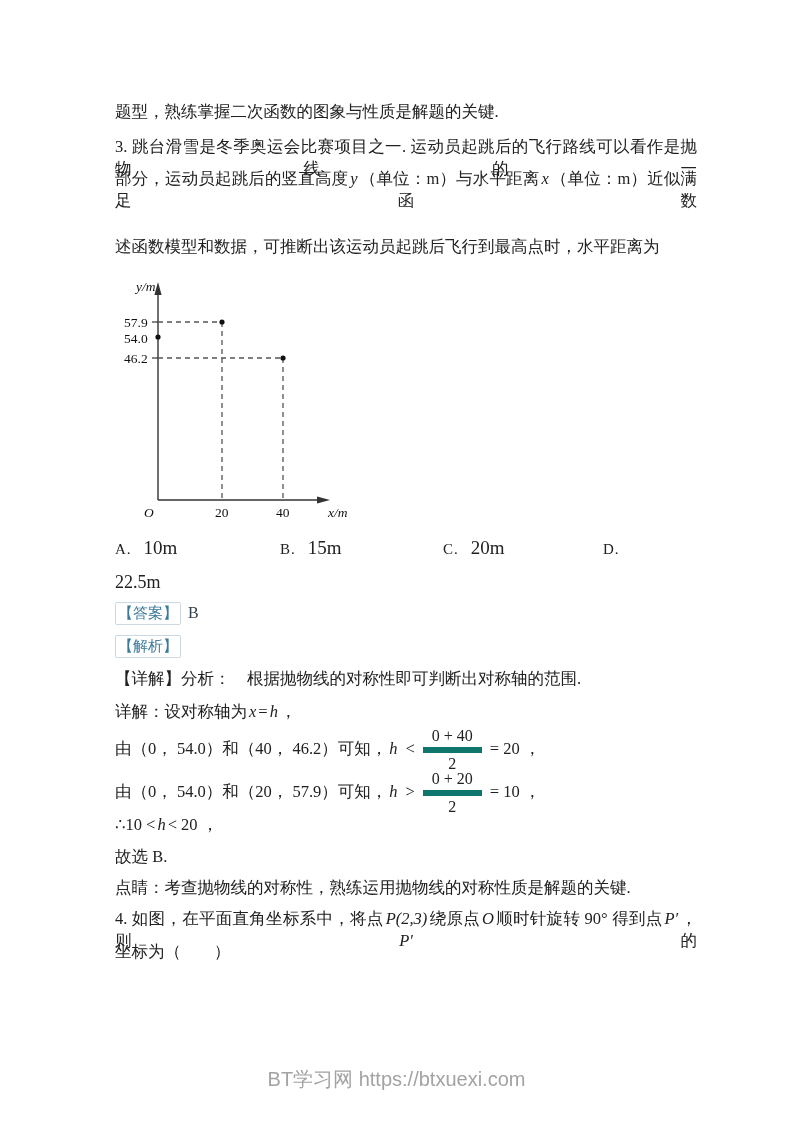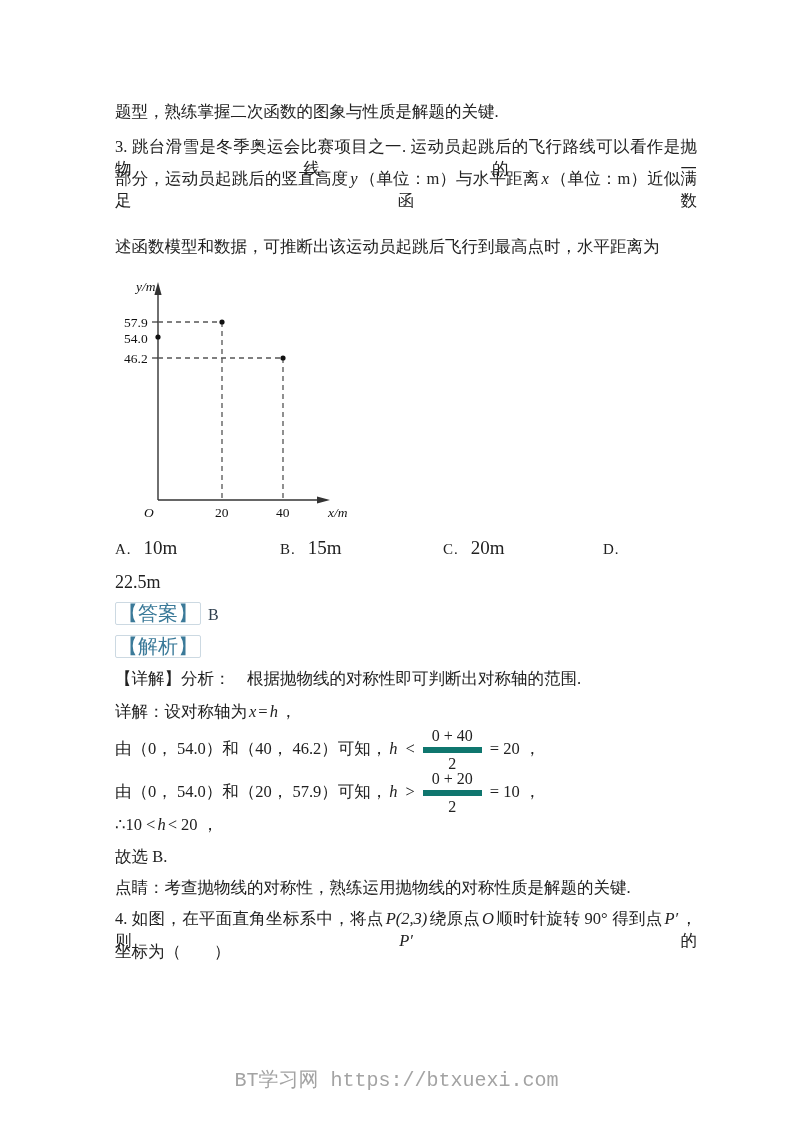--- a/index.html
+++ b/index.html
@@ -16,21 +16,21 @@
   
   .optrow { position:absolute; left:115px; top:537px; width:600px; height:26px; }
   .opt { position:absolute; top:0; white-space:nowrap; }
   .opt .letter { font-size:15px; letter-spacing:1px; }
   .opt .val { font-size:19px; margin-left:12px; }
   .dval { position:absolute; left:115px; top:572px; font-size:18px; }
 
   
   .badge {
     display:inline-block; color:#3b7a99; border:1px solid #ccd9e2;
-    border-radius:2px; padding:0 2px; font-size:20px; line-height:21px;
+    border-radius:2px; padding:0 2px; font-size:15px; line-height:21px;
   }
   .ansval { font-size:16px; margin-left:7px; color:#30404f; }
 
   
   .mathline { position:absolute; left:115px; width:582px; display:flex; align-items:center; font-size:16.5px; }
   .frac { display:inline-block; text-align:center; font-size:16px; margin:0 8px 0 6px; }
   .frac .num { display:block; padding:0 9px 2px; border-bottom:6px solid #0f766e; line-height:19px; }
   .frac .den { display:block; padding-top:1px; line-height:19px; }
   .rel { margin:0 2px 0 6px; }
 
@@ -38,21 +38,21 @@
   .graphwrap { position:absolute; left:112px; top:276px; width:250px; height:252px; }
   .graphwrap svg { display:block; }
   .axis { stroke:#333; stroke-width:1.4; }
   .dash { stroke:#555; stroke-width:1.3; stroke-dasharray:5,4; fill:none; }
   .tick { stroke:#333; stroke-width:1.2; }
   .glabel { font-family:"Liberation Serif","DejaVu Serif",serif; font-size:13.5px; fill:#111; }
   .gitalic { font-style:italic; }
 
   .footer {
     position:absolute; left:0; top:1066px; width:793px; text-align:center;
-    font-family:Liberation Mono, monospace;
+    font-family:Liberation Sans, sans-serif;
     font-size:20px; color:#a3a3a3;
   }
 </style>
 </head>
 <body>
 
 <div class="page">
 
   <div class="tline" style="top:101px;">题型，熟练掌握二次函数的图象与性质是解题的关键.</div>
 

